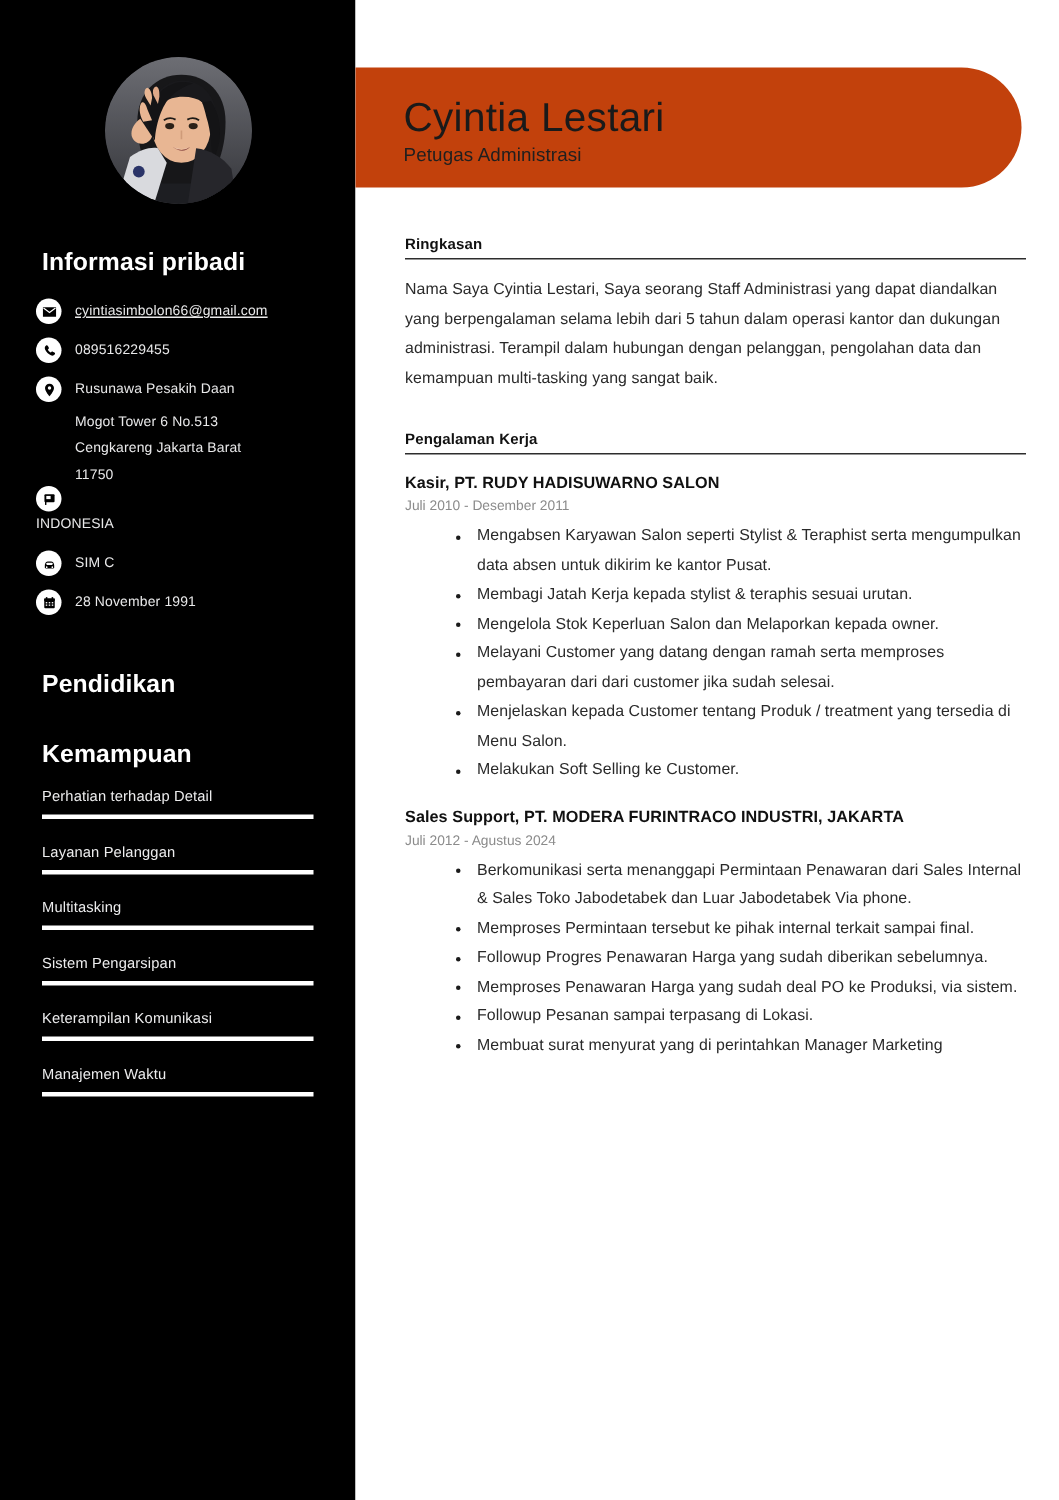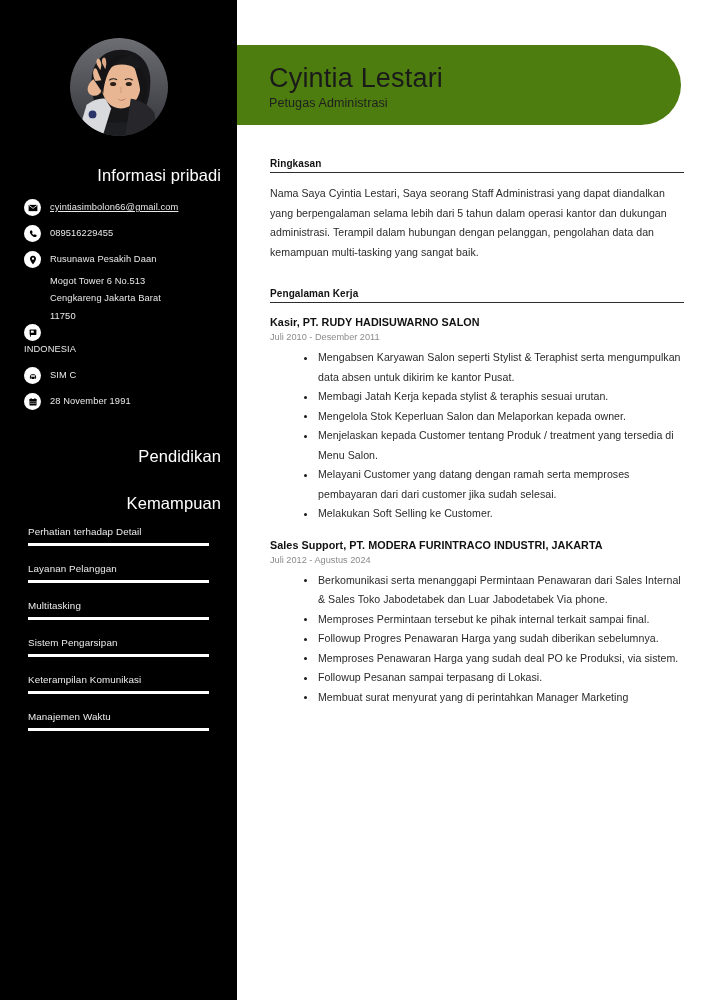--- a/index.html
+++ b/index.html
@@ -38,25 +38,24 @@
     width:98px; height:98px;
     border-radius:50%;
     overflow:hidden;
     position:relative;
     background:#2b2b30;
   }
   .photo svg { display:block; width:100%; height:100%; }
 
   .side-h {
     font-size:16.5px;
-    font-weight:normal;
+    font-weight:bold;
     color:#ffffff;
     padding:0 16px 0 28px;
     letter-spacing:.1px;
-    text-align:right;
   }
   #side-info-head { margin-top:14px; margin-bottom:14px; }
   #side-edu-head  { margin-top:37px; margin-bottom:12px; }
   #side-skill-head{ margin-top:28px; margin-bottom:12px; }
 
   .contact-list { padding:0 14px 0 24px; }
 
   .c-row {
     display:flex;
     align-items:flex-start;
@@ -141,21 +140,21 @@
   #main {
     flex:1 1 auto;
     background:#ffffff;
     position:relative;
   }
 
   #name-banner {
     margin-top:45px;
     margin-left:0px;
     margin-right:25px;
-    background:#4d7c0f;
+    background:#c2410c;
     border-top-right-radius:60px;
     border-bottom-right-radius:60px;
     padding:17px 0 16px 32px;
     height:80px;
   }
   #name {
     font-size:27px;
     font-weight:normal;
     color:#1a1a1a;
     line-height:32px;
@@ -402,22 +401,22 @@
     <section class="sec" id="sec-exp">
       <h2 class="sec-h">Pengalaman Kerja</h2>
 
       <div class="job">
         <div class="job-title">Kasir, PT. RUDY HADISUWARNO SALON</div>
         <div class="job-date">Juli 2010 - Desember 2011</div>
         <ul class="duties">
           <li>Mengabsen Karyawan Salon seperti Stylist &amp; Teraphist serta mengumpulkan data absen untuk dikirim ke kantor Pusat.</li>
           <li>Membagi Jatah Kerja kepada stylist &amp; teraphis sesuai urutan.</li>
           <li>Mengelola Stok Keperluan Salon dan Melaporkan kepada owner.</li>
+          <li>Melayani Customer yang datang dengan ramah serta memproses pembayaran dari dari customer jika sudah selesai.</li>
           <li>Menjelaskan kepada Customer tentang Produk / treatment yang tersedia di Menu Salon.</li>
-          <li>Melayani Customer yang datang dengan ramah serta memproses pembayaran dari dari customer jika sudah selesai.</li>
           <li>Melakukan Soft Selling ke Customer.</li>
         </ul>
       </div>
 
       <div class="job">
         <div class="job-title">Sales Support, PT. MODERA FURINTRACO INDUSTRI, JAKARTA</div>
         <div class="job-date">Juli 2012 - Agustus 2024</div>
         <ul class="duties">
           <li>Berkomunikasi serta menanggapi Permintaan Penawaran dari Sales Internal &amp; Sales Toko Jabodetabek dan Luar Jabodetabek Via phone.</li>
           <li>Memproses Permintaan tersebut ke pihak internal terkait sampai final.</li>

